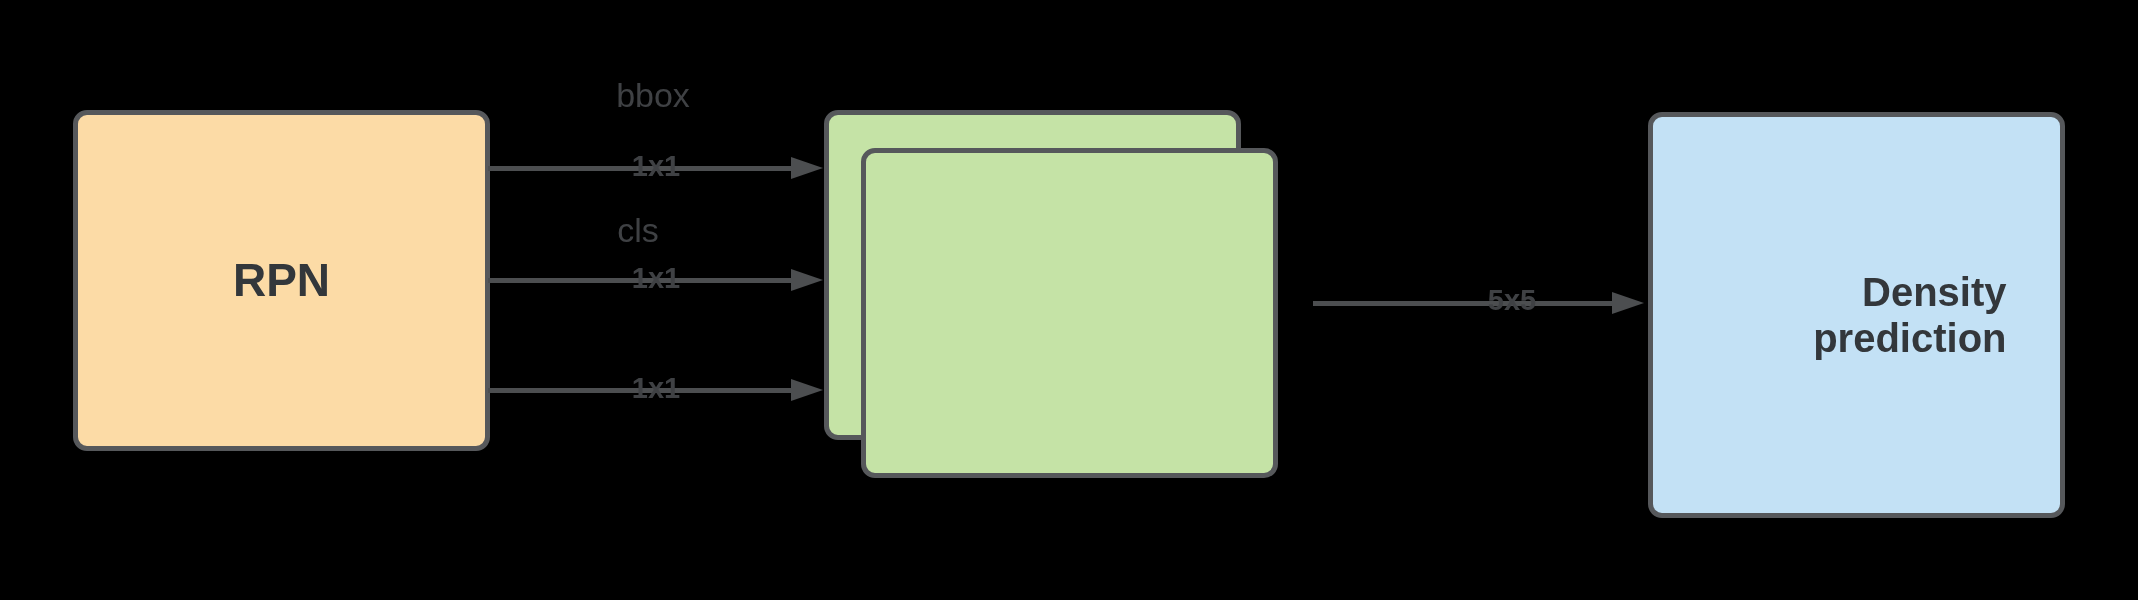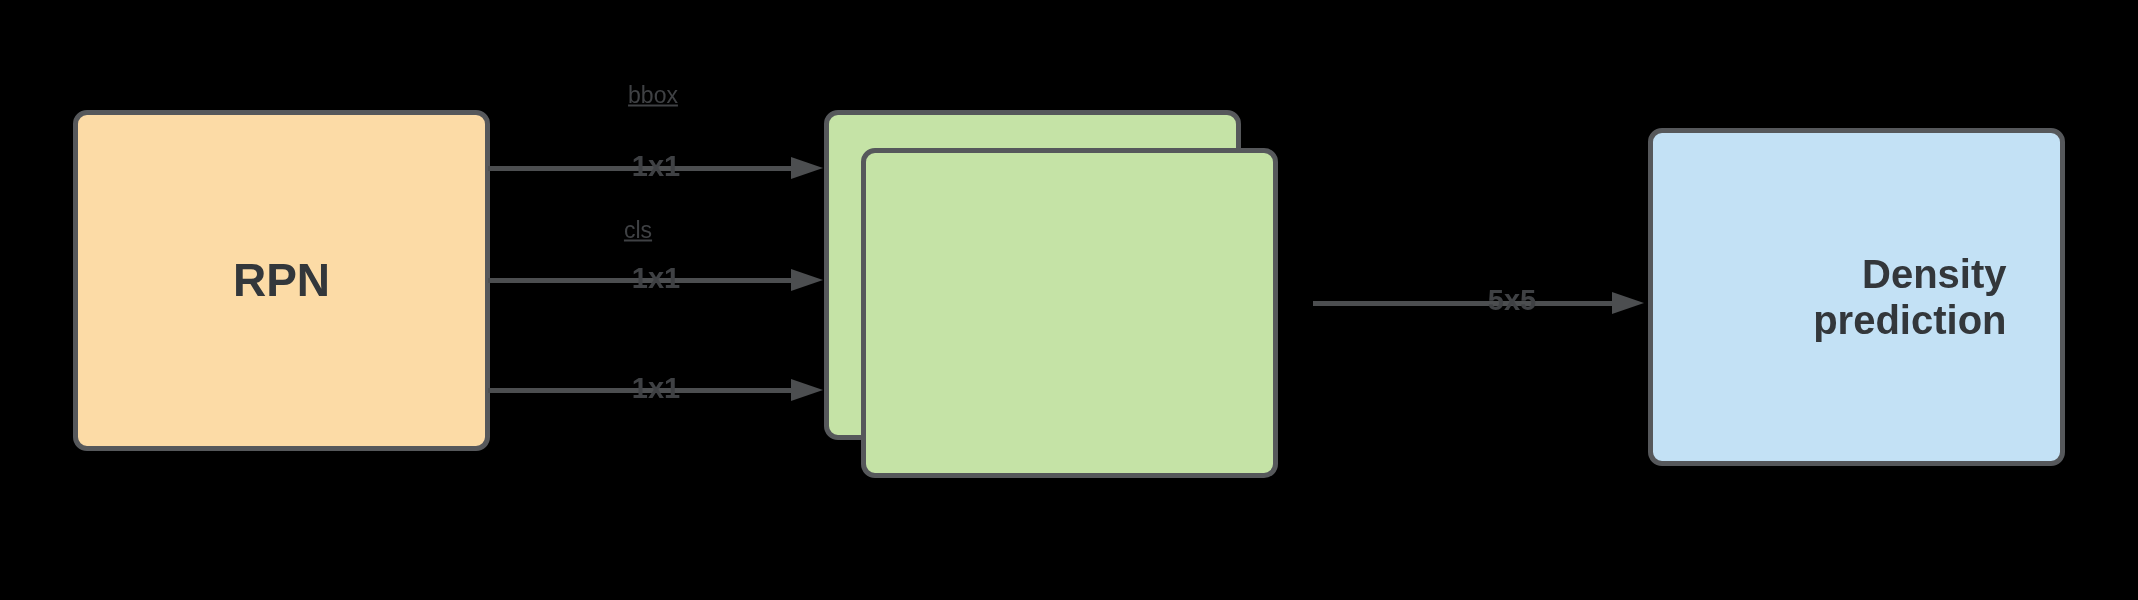--- a/index.html
+++ b/index.html
@@ -19,21 +19,21 @@
     color:var(--node_text,#33373B);
     line-height:1.15;
   }
   .rpn{left:73px;top:110px;width:417px;height:341px;background:var(--rpn_fill,#FCDBA6);}
   .rpn-label{font-size:46px;}
   .gbox{width:417px;height:330px;background:var(--stack_fill,#C5E3A6);}
   .g-back{left:824px;top:110px;}
   .g-mid{left:861px;top:148px;}
   .g-front{left:898px;top:186px;}
   .stack-label{font-size:40px;max-width:370px;}
-  .density{left:1648px;top:112px;width:417px;height:338px;background:var(--density_fill,#C3E1F5);margin-top:16px;}
+  .density{left:1648px;top:112px;width:417px;height:406px;background:var(--density_fill,#C3E1F5);}
   .density-label{font-size:40px;max-width:300px;}
 
   .edge-line{position:absolute;height:5px;background:var(--edge_color,#4C4E50);}
   .e1{left:488px;top:166px;width:304px;}
   .e2{left:488px;top:278px;width:304px;}
   .e3{left:488px;top:388px;width:304px;}
   .e4{left:1313px;top:301px;width:300px;}
 
   .arrow-head{
     position:absolute;width:0;height:0;
@@ -44,21 +44,21 @@
   .e1h{left:791px;top:157px;}
   .e2h{left:791px;top:269px;}
   .e3h{left:791px;top:379px;}
   .e4h{left:1612px;top:292px;}
 
   .edge-label,.edge-sublabel{
     position:absolute;transform:translate(-50%,-50%);
     color:var(--edge_label_color,#3F4144);white-space:nowrap;
   }
   .edge-label{font-weight:bold;font-size:29px;}
-  .edge-sublabel{font-size:23px;text-decoration:underline;}
+  .edge-sublabel{font-size:34px;}
   .l-bbox{left:653px;top:95px;}
   .l-cls{left:638px;top:230px;}
   .l-e1{left:656px;top:166px;}
   .l-e2{left:656px;top:278px;}
   .l-e3{left:656px;top:388px;}
   .l-e4{left:1512px;top:300px;}
 </style>
 </head>
 <body>
 

